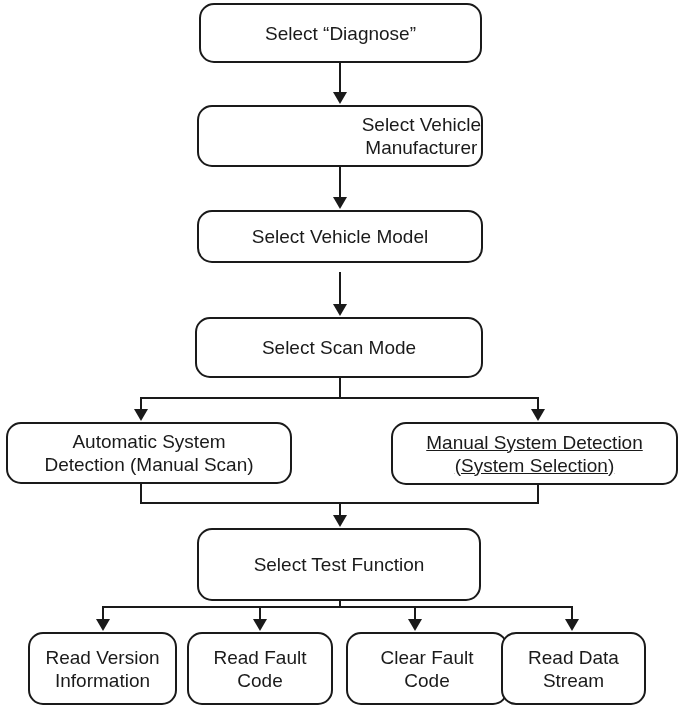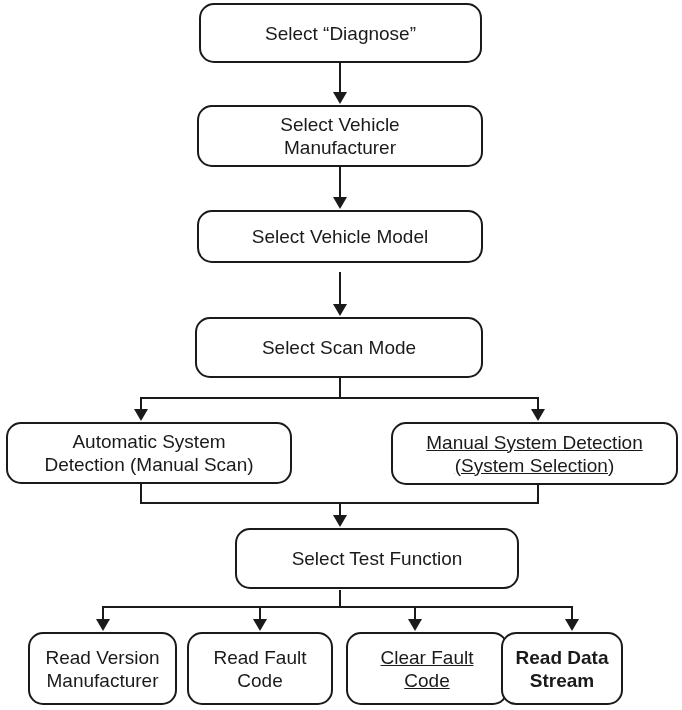--- a/index.html
+++ b/index.html
@@ -44,30 +44,30 @@
     text-align: center;
   }
   .node .label {
     white-space: pre-line;
     font-size: 19px;
     line-height: 23px;
     color: var(--text, #1a1a1a);
   }
   
   .n-diagnose      { left: 199px; top: 3px;   width: 283px; height: 60px; }
-  .n-manufacturer  { left: 197px; top: 105px; width: 286px; height: 62px; }
+  .n-manufacturer  { left: 197px; top: 105px; width: 286px; height: 62px; justify-content: flex-end; }
   .n-model         { left: 197px; top: 210px; width: 286px; height: 53px; }
   .n-scanmode      { left: 195px; top: 317px; width: 288px; height: 61px; }
   .n-auto          { left: 6px;   top: 422px; width: 286px; height: 62px; }
   .n-manual        { left: 391px; top: 422px; width: 287px; height: 63px; text-decoration: underline; }
-  .n-testfn        { left: 197px; top: 528px; width: 284px; height: 61px; margin-left: 38px; }
+  .n-testfn        { left: 197px; top: 528px; width: 284px; height: 73px; }
   .n-readver       { left: 28px;  top: 632px; width: 149px; height: 73px; }
   .n-readfault     { left: 187px; top: 632px; width: 146px; height: 73px; justify-content: center; }
-  .n-clearfault    { left: 346px; top: 632px; width: 162px; height: 73px; text-decoration: underline; }
-  .n-readdata      { left: 501px; top: 632px; width: 122px; height: 73px; font-weight: bold; }
+  .n-clearfault    { left: 346px; top: 632px; width: 162px; height: 73px; }
+  .n-readdata      { left: 501px; top: 632px; width: 145px; height: 73px; }
 </style>
 </head>
 <body>
 
 <div class="page">
 
   <svg class="connectors" viewBox="0 0 682 710" xmlns="http://www.w3.org/2000/svg">
 
     <g>
       <path d="M340 63 L340 93"></path>
@@ -135,21 +135,21 @@
     <span class="label">Manual System Detection
 (System Selection)</span>
   </div>
 
   <div class="node n-testfn">
     <span class="label">Select Test Function</span>
   </div>
 
   <div class="node n-readver">
     <span class="label">Read Version
-Manufacturer</span>
+Information</span>
   </div>
 
   <div class="node n-readfault">
     <span class="label">Read Fault
 Code</span>
   </div>
 
   <div class="node n-clearfault">
     <span class="label">Clear Fault
 Code</span>

